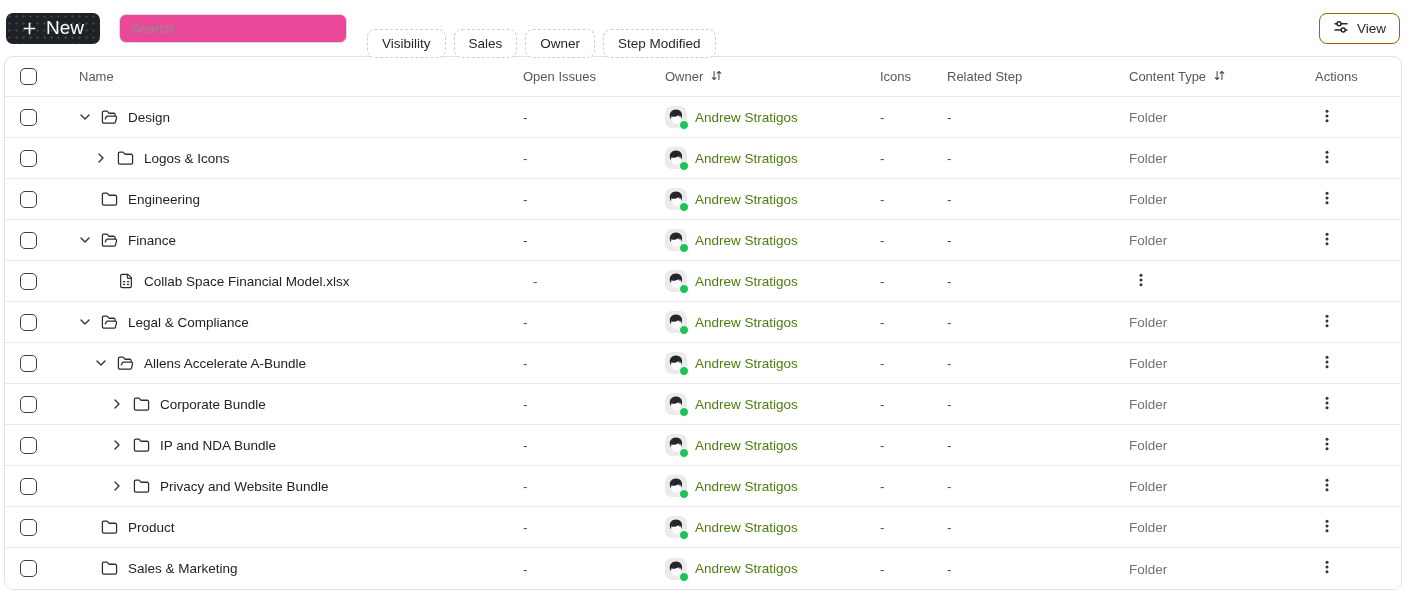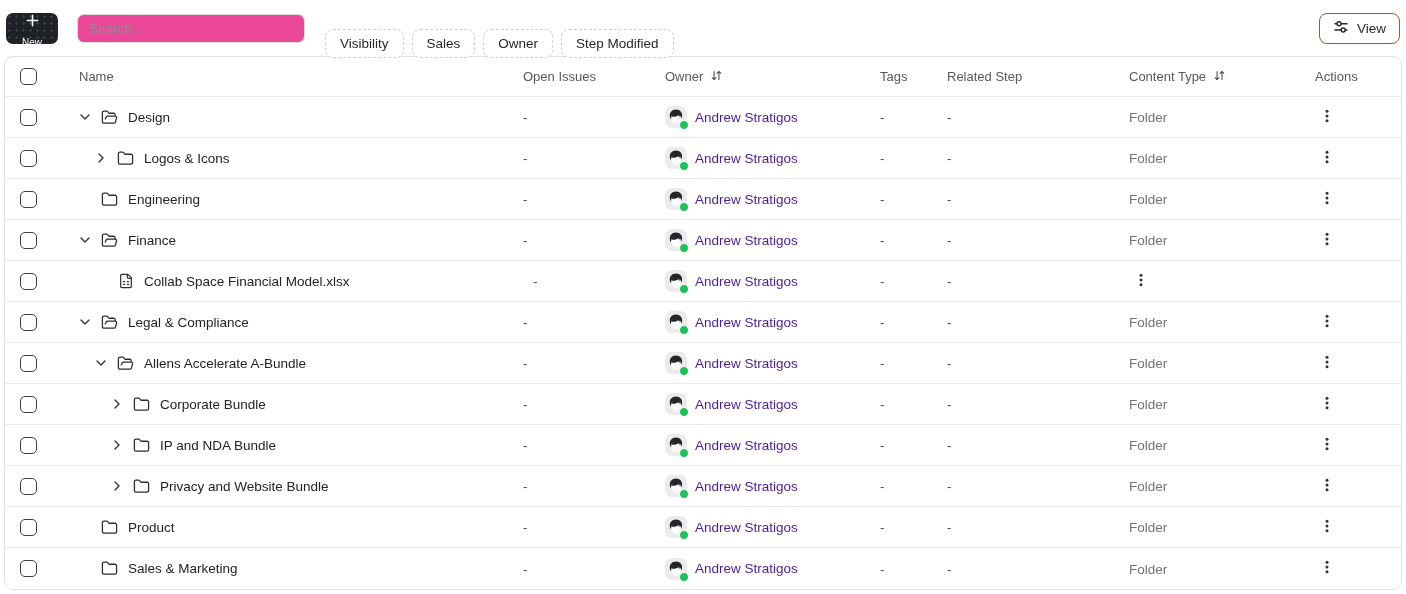--- a/index.html
+++ b/index.html
@@ -2,24 +2,24 @@
 <html><head>
 <meta charset="utf-8">
 <style>
   * { margin:0; padding:0; box-sizing:border-box; }
   html,body { width:1406px; height:594px; background:#fff; overflow:hidden;
     font-family:"Liberation Sans", sans-serif; color:#202327; }
 
   
   .toolbar { height:56px; display:flex; align-items:center; padding:0 6px; background:#fff; }
   .btn-new { display:flex; align-items:center; gap:9px; height:31px; padding:0 16px;
-    background:#1e2126; color:#fff; border:none; border-radius:7px; font-size:10px;
+    background:#1e2126; color:#fff; border:none; border-radius:7px; font-size:19px;
     font-family:inherit; cursor:pointer;
     background-image:radial-gradient(circle, rgba(255,255,255,0.13) 1px, transparent 1.3px);
-    background-size:7px 7px;flex-direction:column; }
+    background-size:7px 7px; }
   .btn-new svg { display:block; }
   .search-box { margin-left:19px; width:228px; height:29px; background:#ec4899;
     border:1px solid #d8dadd; border-radius:7px; padding:0 11px; font-size:13.5px;
     font-family:inherit; color:#26282b; outline:none; }
   .search-box::placeholder { color:#8b8e93; }
   .chips { display:flex; gap:8px; margin-left:20px; }
   .chip { height:29px; padding:0 14px; background:#fff; border:1px dashed #cdd0d3;
     border-radius:8px; font-size:13.5px; font-family:inherit; color:#26282b;
     display:flex; align-items:center; cursor:pointer;margin-top:30px; }
   .btn-view { margin-left:auto; display:flex; align-items:center; gap:8px; height:31px;
@@ -55,21 +55,21 @@
     text-overflow:ellipsis; cursor:pointer; }
 
   .dash { font-size:13.5px; color:#4a4d52; }
   .file-row .cell-open-issues { padding-left:10px; }
 
   .cell-owner { display:flex; align-items:center; gap:8px; }
   .avatar { position:relative; width:22px; height:22px; flex:0 0 22px; }
   .avatar svg { display:block; }
   .status-dot { position:absolute; right:-2px; bottom:-2px; width:10px; height:10px;
     border-radius:50%; border:1.5px solid #fff; }
-  .owner-name { font-size:13.5px; color:#4c1d95; white-space:nowrap; }
+  .owner-name { font-size:13.5px; color:#4d7c0f; white-space:nowrap; }
 
   .cell-content-type span { font-size:13.5px; color:#737373; }
   .cell-actions { display:flex; }
   .kebab { width:24px; height:24px; border:none; background:transparent; color:#303338;
     display:flex; align-items:center; justify-content:center; cursor:pointer; padding:0; }
 </style>
 </head>
 <body>
 
 <div class="toolbar">
@@ -119,21 +119,21 @@
         <span>Open Issues</span>
       </div>
     <div class="th">
         <span>Owner</span>
       <span><svg width="13" height="13" viewBox="0 0 16 16" fill="none" stroke="#45484d" stroke-width="1.3" stroke-linecap="round" stroke-linejoin="round">
             <path d="M5 3v10M5 13 2.7 10.7M5 13l2.3-2.3"></path>
             <path d="M11 13V3m0 0L8.7 5.3M11 3l2.3 2.3"></path>
           </svg></span>
       </div>
     <div class="th">
-        <span>Tags</span>
+        <span>Icons</span>
       </div>
     <div class="th">
         <span>Related Step</span>
       </div>
     <div class="th">
         <span>Content Type</span>
       <span><svg width="13" height="13" viewBox="0 0 16 16" fill="none" stroke="#45484d" stroke-width="1.3" stroke-linecap="round" stroke-linejoin="round">
             <path d="M5 3v10M5 13 2.7 10.7M5 13l2.3-2.3"></path>
             <path d="M11 13V3m0 0L8.7 5.3M11 3l2.3 2.3"></path>
           </svg></span>

